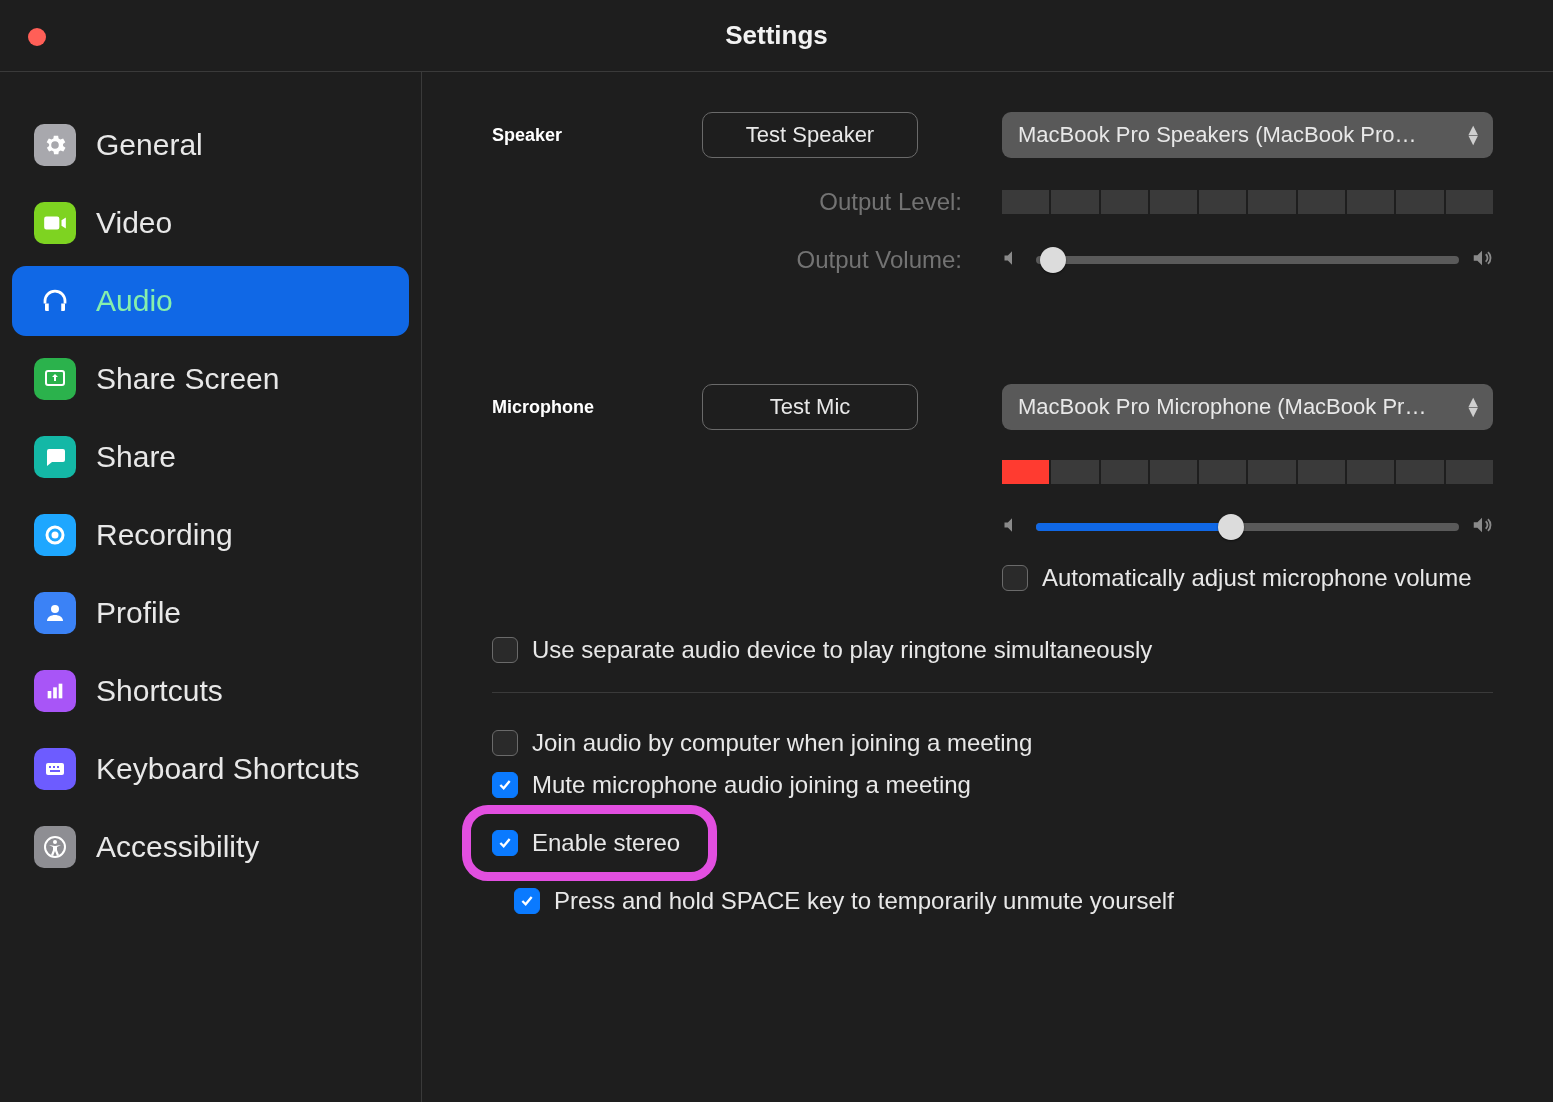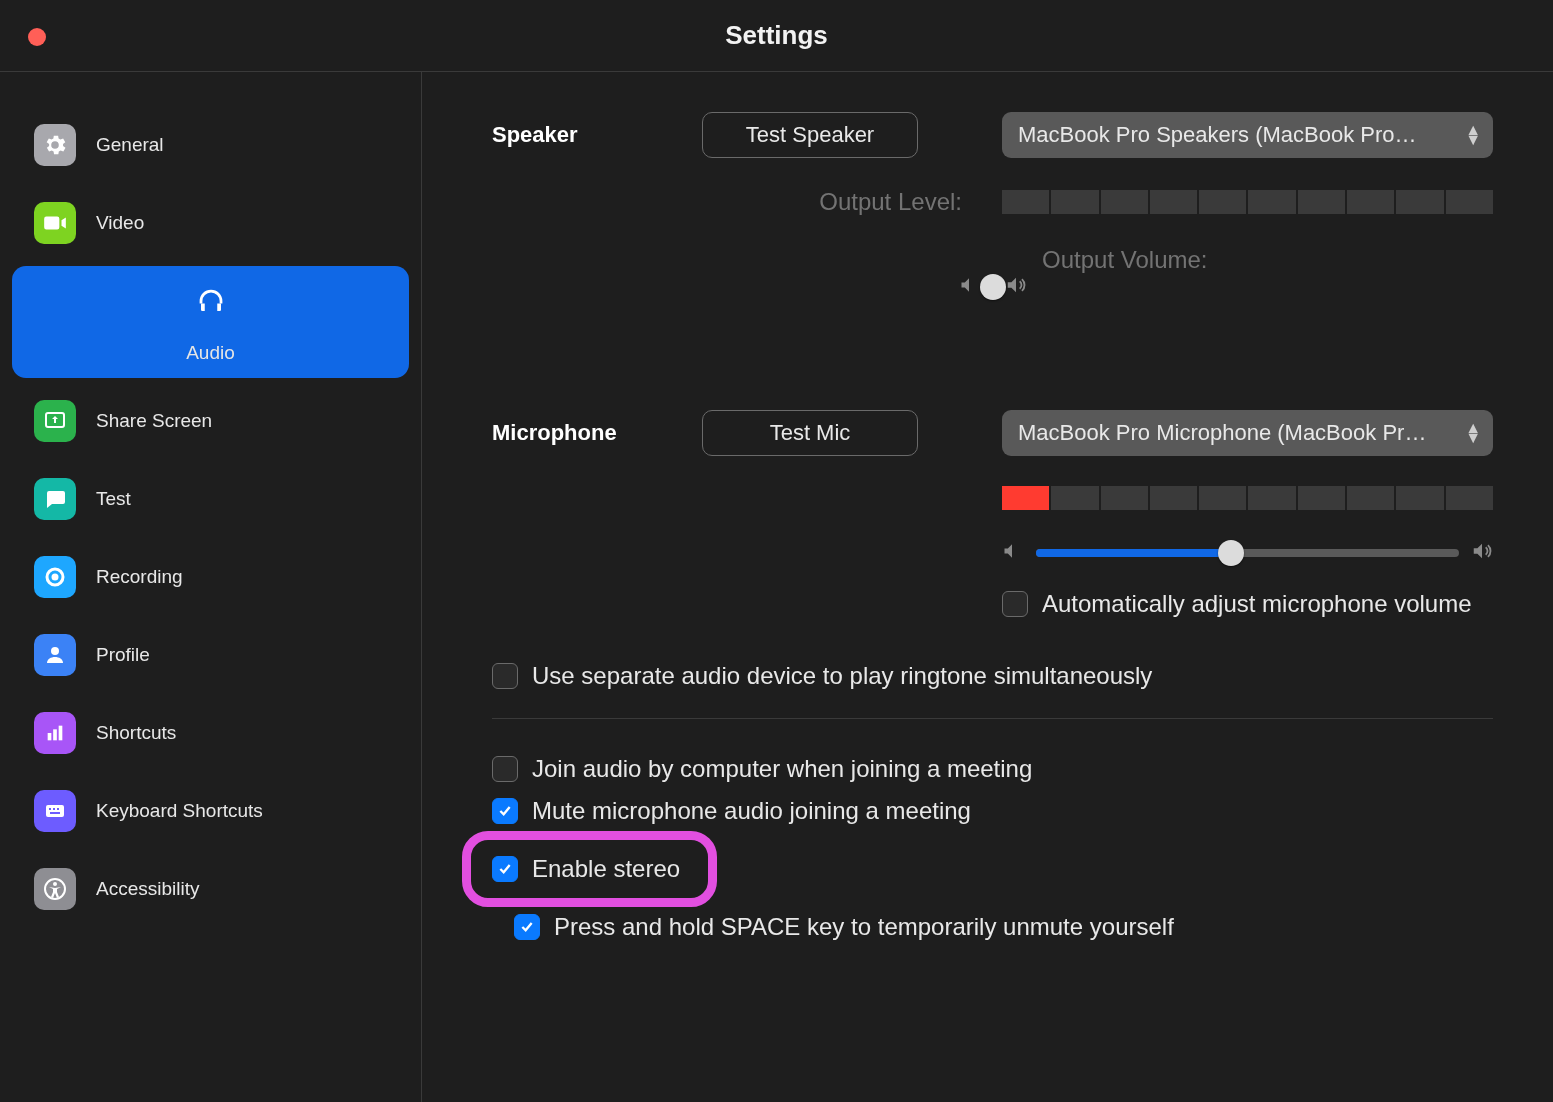--- a/index.html
+++ b/index.html
@@ -46,28 +46,27 @@
     border-right: 1px solid #3a3a3a;
     padding-top: 30px;
   }
   .side-item {
     display: flex;
     align-items: center;
     gap: 20px;
     padding: 14px 22px;
     margin: 8px 12px;
     border-radius: 14px;
-    font-size: 19px;
+    font-size: 30px;
     color: #e8e8e8;
     cursor: pointer;
   }
   .side-item.selected {
     background: #1068e6;
-    color: #e5e5e5;
-    flex-direction: column;
+    color: #86efac;
   }
   .side-icon {
     width: 42px;
     height: 42px;
     border-radius: 10px;
     display: flex;
     align-items: center;
     justify-content: center;
     flex: 0 0 42px;
   }
@@ -79,21 +78,21 @@
     padding: 40px 60px 0 70px;
   }
 
   .row {
     display: flex;
     align-items: center;
     margin-bottom: 22px;
   }
   .section-label-col { width: 210px; }
   .section-label {
-    font-size: 22px;
+    font-size: 18px;
     font-weight: 700;
     color: #fff;
     margin-top: 24px;
   }
   .btn-col { width: 300px; }
   .btn {
     width: 216px;
     height: 46px;
     border: 1.5px solid #6a6a6a;
     background: transparent;
@@ -273,21 +272,21 @@
       </span>
       <span>Share Screen</span>
     </div>
 
     <div class="side-item">
       <span class="side-icon" style="background:#14b8a6;">
         <svg width="24" height="24" viewBox="0 0 24 24" fill="#fff">
             <path d="M4 4h16a2 2 0 012 2v9a2 2 0 01-2 2H9l-5 4V6a2 2 0 012-2z"></path>
           </svg>
       </span>
-      <span>Test</span>
+      <span>Share</span>
     </div>
 
     <div class="side-item">
       <span class="side-icon" style="background:#1ea7ff;">
         <svg width="24" height="24" viewBox="0 0 24 24">
             <circle cx="12" cy="12" r="8" fill="none" stroke="#fff" stroke-width="3"></circle>
             <circle cx="12" cy="12" r="3.5" fill="#fff"></circle>
           </svg>
       </span>
       <span>Recording</span>
@@ -360,21 +359,21 @@
           <div class="seg"></div>
           <div class="seg"></div>
           <div class="seg"></div>
           <div class="seg"></div>
           <div class="seg"></div>
           <div class="seg"></div>
           <div class="seg"></div>
         </div>
     </div>
 
-    <div class="row" style="margin-top:30px;flex-direction:column;">
+    <div class="row" style="margin-top:30px;">
       <div class="label-right">Output Volume:</div>
       <div class="slider-wrap">
         <span class="vol-icon"><svg width="20" height="20" viewBox="0 0 24 24" fill="#8a8a8a">
               <path d="M3 9h4l5-5v16l-5-5H3z"></path>
             </svg></span>
         <div class="slider">
           <div class="fill" id="out-fill" style="width: 4%; background: transparent;"></div>
           <div class="thumb" id="out-thumb" style="left: 4%;"></div>
         </div>
         <span class="vol-icon"><svg width="22" height="22" viewBox="0 0 24 24" fill="#8a8a8a">

